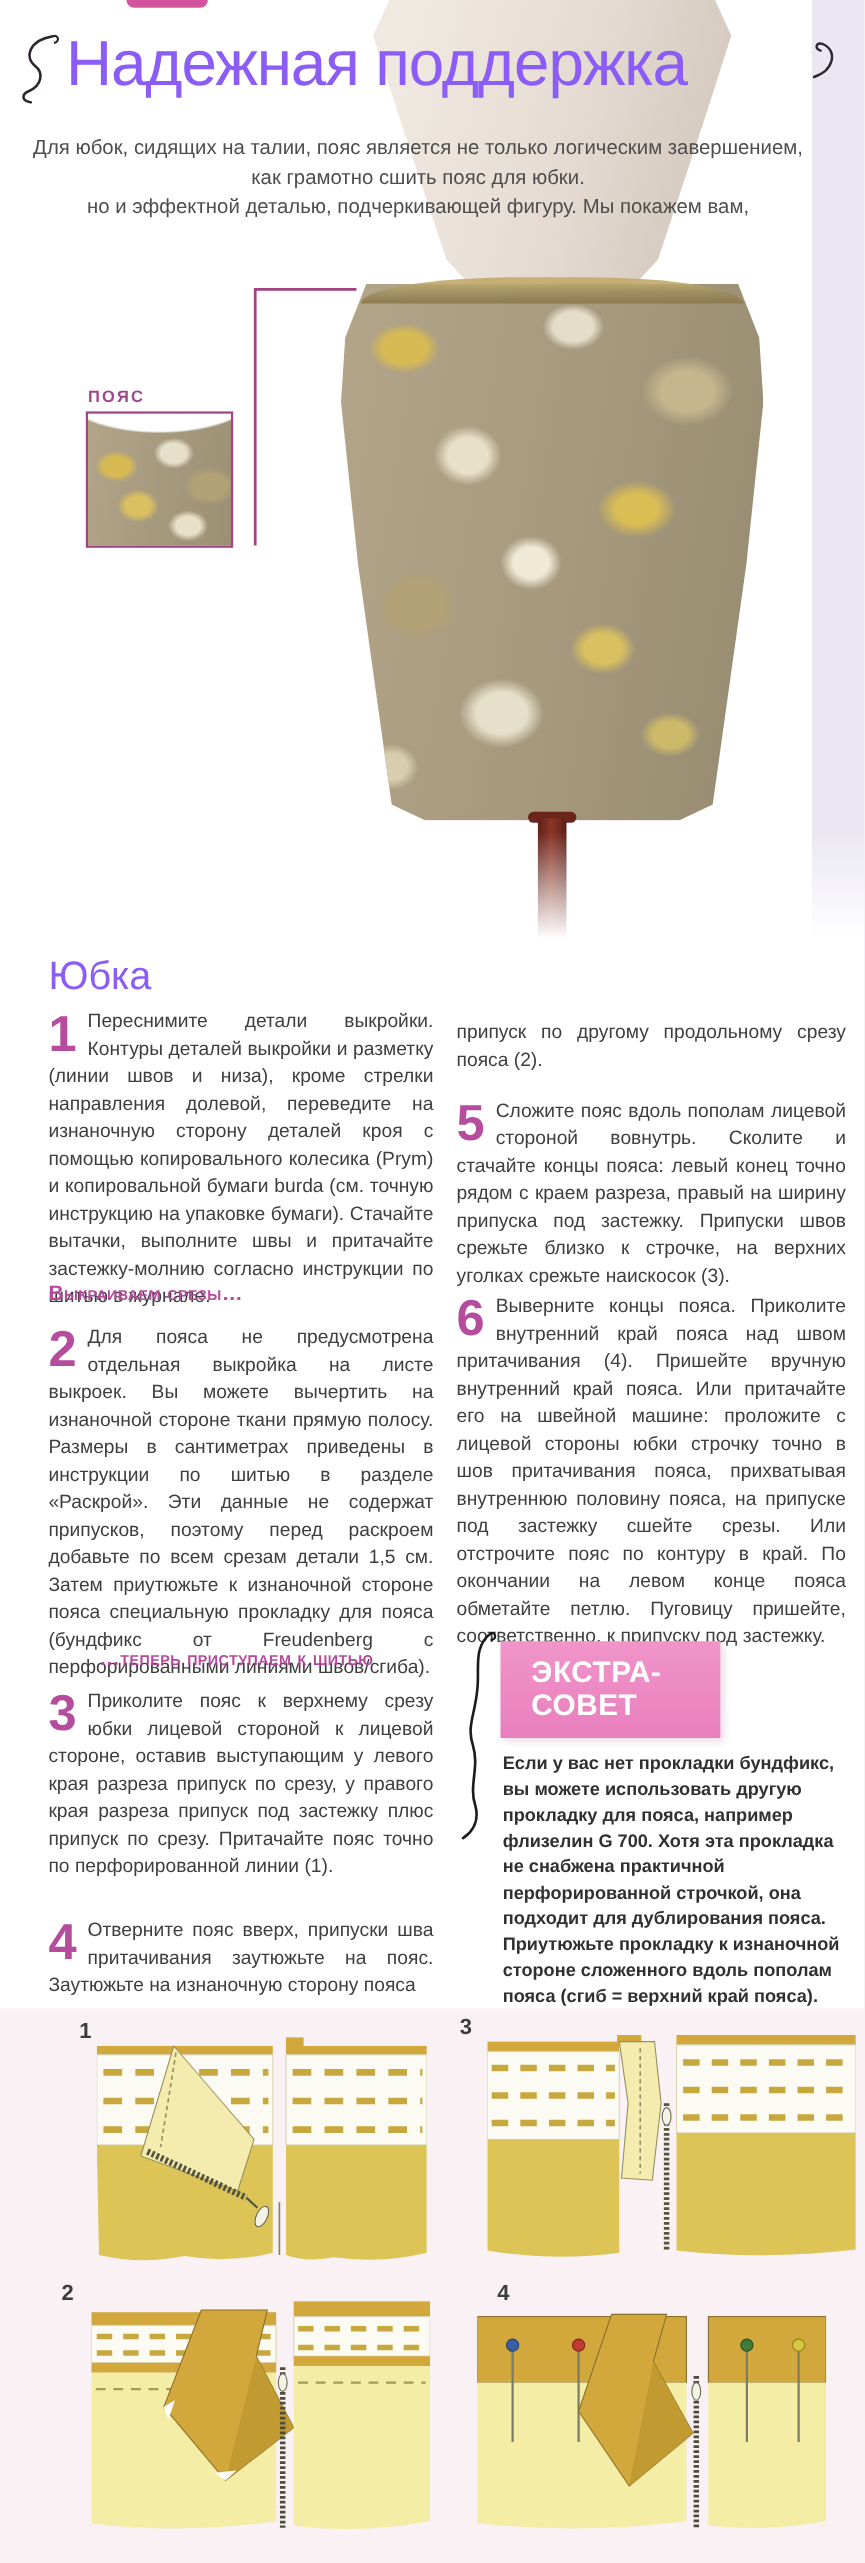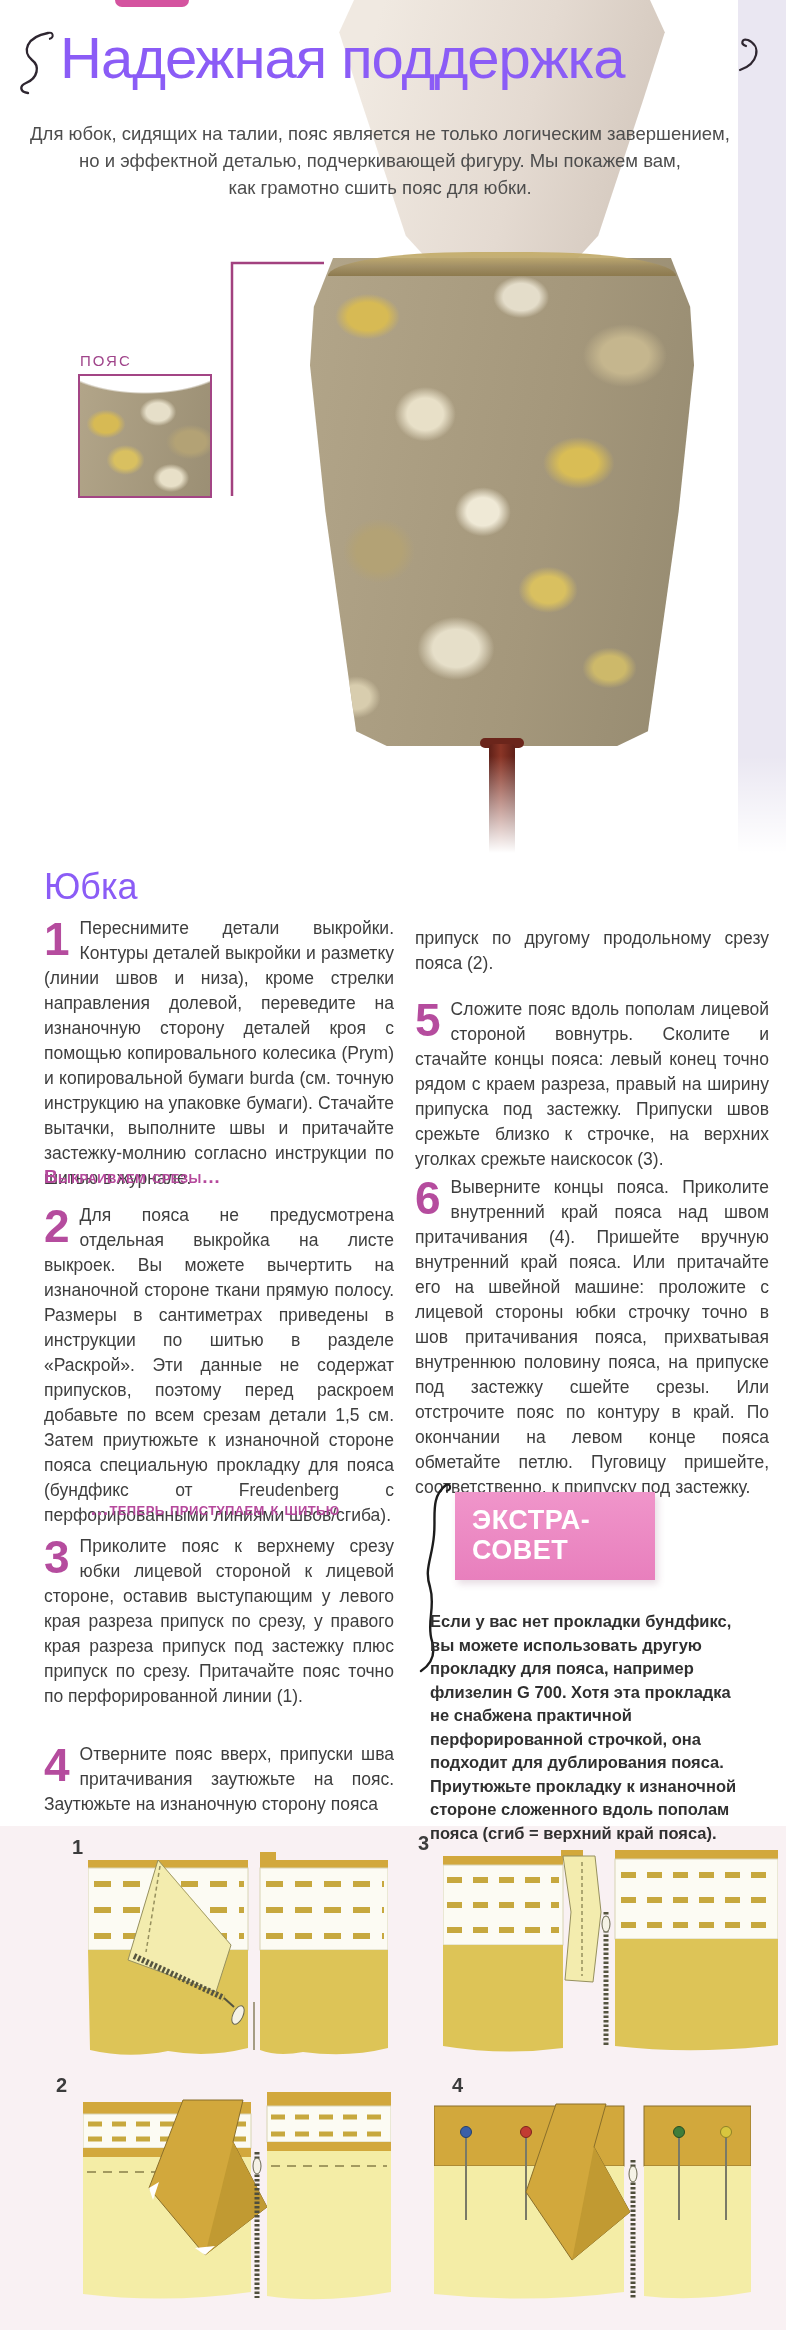--- a/index.html
+++ b/index.html
@@ -29,38 +29,38 @@
       linear-gradient(100deg,#b2a589,#a4977b 60%,#958a70);}
   .pole{background:linear-gradient(90deg,#5e2018,#8a3526 45%,#5e2018);border-radius:4px;}
   .polecap{background:#6b251b;border-radius:5px;}
   .photofade{background:linear-gradient(rgba(255,255,255,0),#ffffff 85%);}
 
   .toptab{background:#d4539f;border-radius:0 0 7px 7px;}
 
   
   .title{font-size:58px;font-weight:400;color:#8b5cf6;letter-spacing:-1px;white-space:nowrap;}
   .intro{width:700px;text-align:center;font-size:18.5px;font-weight:400;color:#4d4d4d;line-height:27px;}
-  .callout-label{font-size:15px;font-weight:400;color:#a0458b;letter-spacing:2px;text-transform:uppercase;text-align:center;}
+  .callout-label{font-size:15px;font-weight:700;color:#a0458b;letter-spacing:2px;text-transform:uppercase;text-align:center;}
   .inset{border:2px solid #a34585;
     background:
       radial-gradient(120% 55% at 50% -18%, #ffffff 57%, transparent 60%),
       radial-gradient(30px 22px at 20% 40%, #d7ba54 0 40%, transparent 65%),
       radial-gradient(26px 20px at 60% 30%, #e6dfc9 0 45%, transparent 70%),
       radial-gradient(34px 24px at 85% 55%, #b3a275 0 45%, transparent 72%),
       radial-gradient(28px 22px at 35% 70%, #d9c060 0 40%, transparent 68%),
       radial-gradient(26px 20px at 70% 85%, #e8e0c8 0 42%, transparent 70%),
       linear-gradient(100deg,#b2a589,#9b8f74);}
   .h1sec{font-size:36px;font-weight:400;color:#8b5cf6;}
   .para{font-size:17.5px;line-height:25px;color:#3e3e3e;text-align:justify;}
   .num{float:left;font-size:46px;line-height:40px;font-weight:700;color:#b54c9e;margin:3px 10px 0 0;}
   .subhead{font-size:19px;font-weight:700;color:#b5499c;font-variant:small-caps;letter-spacing:.4px;}
   .tipbox{width:200px;height:88px;background:linear-gradient(#f095ca,#e87fbd);
           box-shadow:3px 4px 7px rgba(120,60,100,.18);}
   .tipbox div{color:#ffffff;font-weight:700;font-size:27px;line-height:30px;
-              text-transform:uppercase;letter-spacing:.5px;padding-left:17px;}
+              text-transform:uppercase;letter-spacing:.5px;padding-left:28px;}
   .tipbox div:first-child{padding-top:13px;}
   .tiptext{width:308px;font-size:16.5px;line-height:23.5px;font-weight:700;color:#303030;}
   .figlabel{font-size:20px;font-weight:700;color:#3c3c3c;}
   .bottomtint{background:#f9f1f3;}
 </style>
 </head>
 <body>
 
 <div class="page">
 
@@ -82,22 +82,22 @@
     <path d="M32,3 C10,7 6,22 16,30 C24,36 22,48 10,53 C3,56 4,62 12,63" fill="none" stroke="#2e2630" stroke-width="2.4" stroke-linecap="round"></path>
     <path d="M32,3 C37,1 39,8 33,9" fill="none" stroke="#2e2630" stroke-width="2"></path>
   </svg>
   <div class="abs title" style="left:60px;top:24px;">Надежная поддержка</div>
   <svg class="abs" style="left:738px;top:36px;" width="30" height="40" viewBox="0 0 30 40">
     <path d="M2,34 C20,28 24,10 10,4 C4,2 2,8 8,10" fill="none" stroke="#2e2630" stroke-width="2.2" stroke-linecap="round"></path>
   </svg>
 
   <div class="abs intro" style="left:30px;top:120px;">
     <div>Для юбок, сидящих на талии, пояс является не только логическим завершением,</div>
+    <div>как грамотно сшить пояс для юбки.</div>
     <div>но и эффектной деталью, подчеркивающей фигуру.  Мы покажем вам,</div>
-    <div>как грамотно сшить пояс для юбки.</div>
   </div>
 
   <svg class="abs" style="left:228px;top:258px;" width="100" height="242" viewBox="0 0 100 242">
     <path d="M96,5 L4,5 L4,238" fill="none" stroke="#a2417f" stroke-width="2.5"></path>
   </svg>
   <div class="abs callout-label" style="left:80px;top:352px;">пояс</div>
   <div class="abs inset" style="left:78px;top:374px;width:130px;height:120px;"></div>
 
   <div class="abs h1sec" style="left:44px;top:866px;">Юбка</div>
 
@@ -132,21 +132,21 @@
   </div>
 
   <svg class="abs" style="left:418px;top:1483px;" width="36" height="192" viewBox="0 0 36 192">
     <path d="M28,2 C12,14 18,34 16,52 C14,76 6,86 12,104 C18,124 8,140 14,158 C18,172 12,182 3,188" fill="none" stroke="#1c1c1c" stroke-width="2.4" stroke-linecap="round"></path>
     <path d="M28,2 C33,0 34,7 28,8" fill="none" stroke="#1c1c1c" stroke-width="2"></path>
   </svg>
   <div class="abs tipbox" style="left:455px;top:1492px;">
     <div>Экстра-</div>
     <div>совет</div>
   </div>
-  <div class="abs tiptext" style="left:430px;top:1592px;margin-top:18px;">Если у вас нет прокладки бундфикс, вы можете использовать другую прокладку для пояса, например флизелин G 700. Хотя эта прокладка не снабжена практичной перфорированной строчкой, она подходит для дублирования пояса. Приутюжьте прокладку к изнаночной стороне сложенного вдоль пополам пояса (сгиб = верхний край пояса).</div>
+  <div class="abs tiptext" style="left:457px;top:1592px;">Если у вас нет прокладки бундфикс, вы можете использовать другую прокладку для пояса, например флизелин G 700. Хотя эта прокладка не снабжена практичной перфорированной строчкой, она подходит для дублирования пояса. Приутюжьте прокладку к изнаночной стороне сложенного вдоль пополам пояса (сгиб = верхний край пояса).</div>
 
   <div class="abs figlabel" style="left:72px;top:1836px;">1</div>
   <div class="abs figlabel" style="left:418px;top:1832px;">3</div>
   <div class="abs figlabel" style="left:56px;top:2074px;">2</div>
   <div class="abs figlabel" style="left:452px;top:2074px;">4</div>
 
   <svg class="abs" style="left:88px;top:1852px;" width="300" height="210" viewBox="0 0 300 210">
     <rect x="0" y="8" width="160" height="8" fill="#d2a83c"></rect>
     <rect x="0" y="16" width="160" height="82" fill="#fcfbf3" stroke="#d8d4b4"></rect>
     <line x1="6" y1="32" x2="156" y2="32" stroke="#c7a83e" stroke-width="6" stroke-dasharray="17 12"></line>

